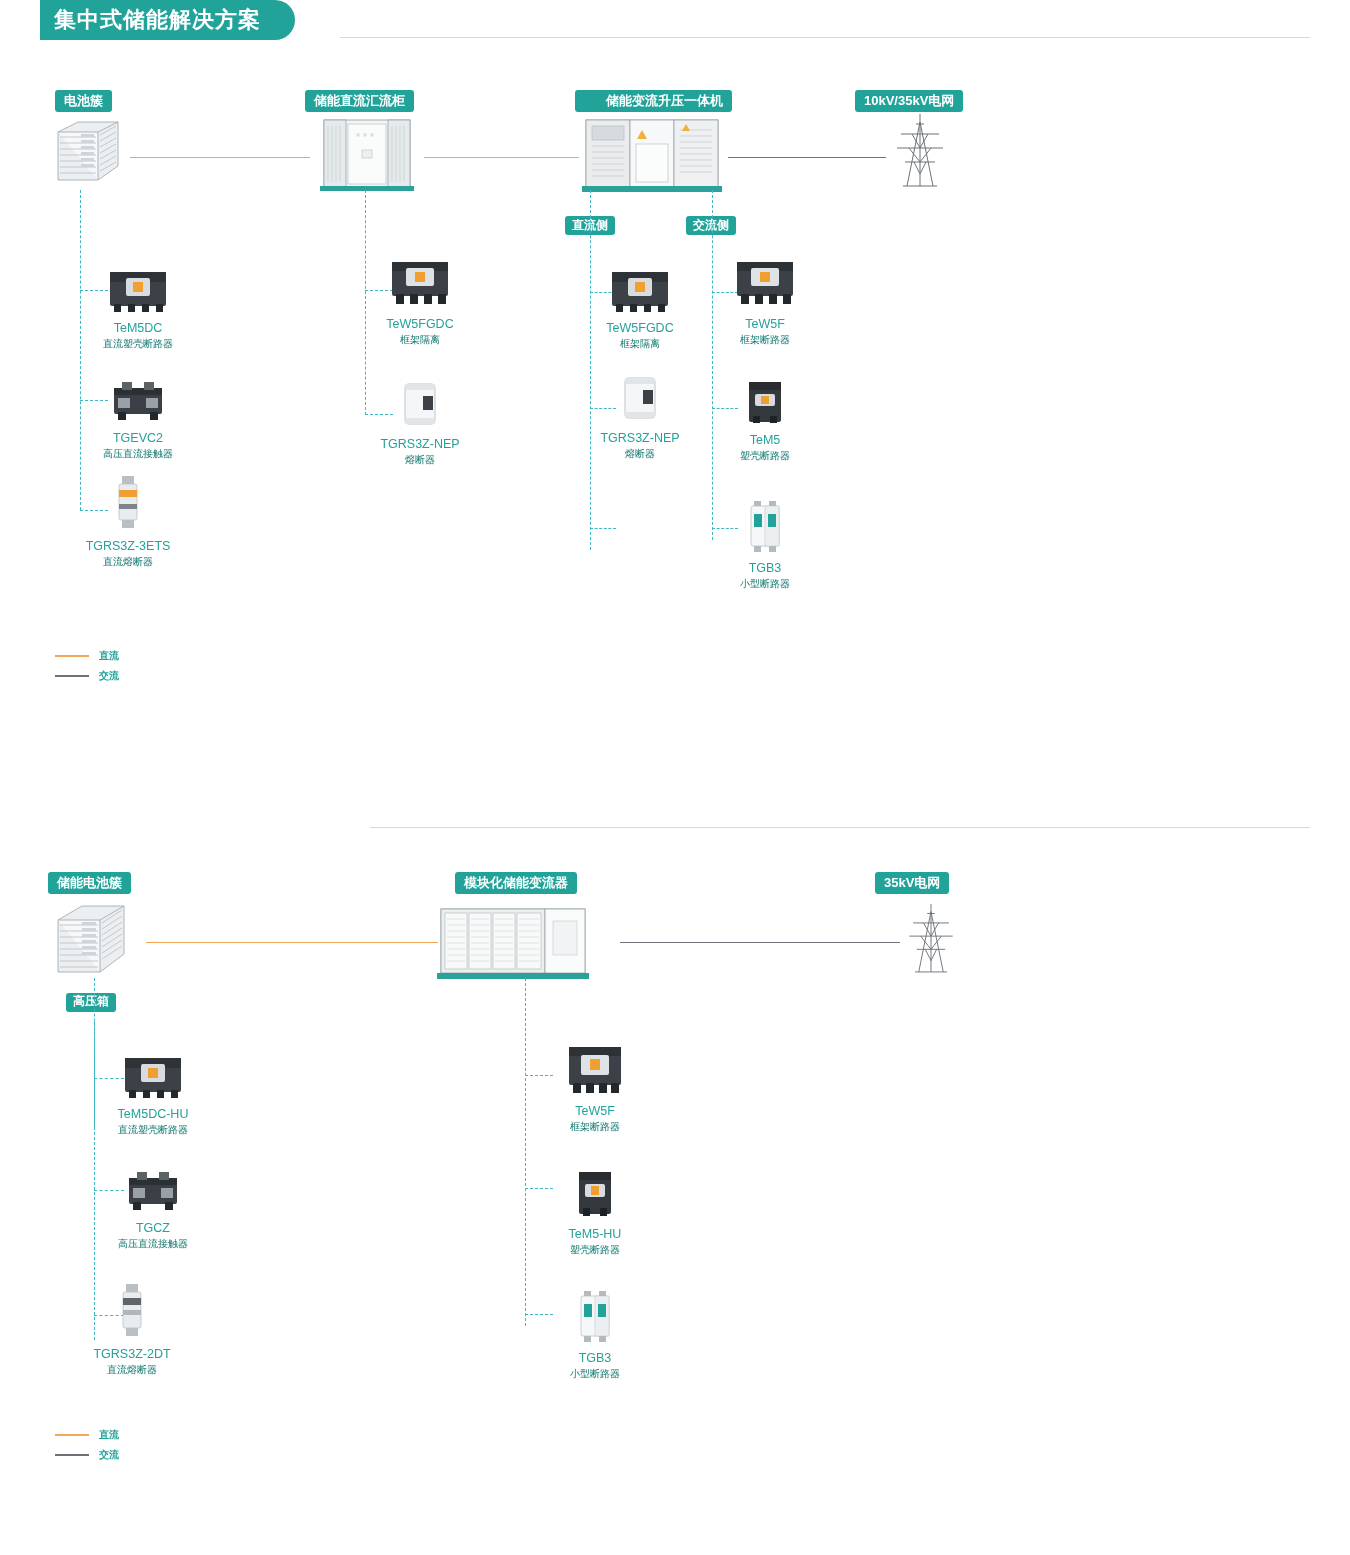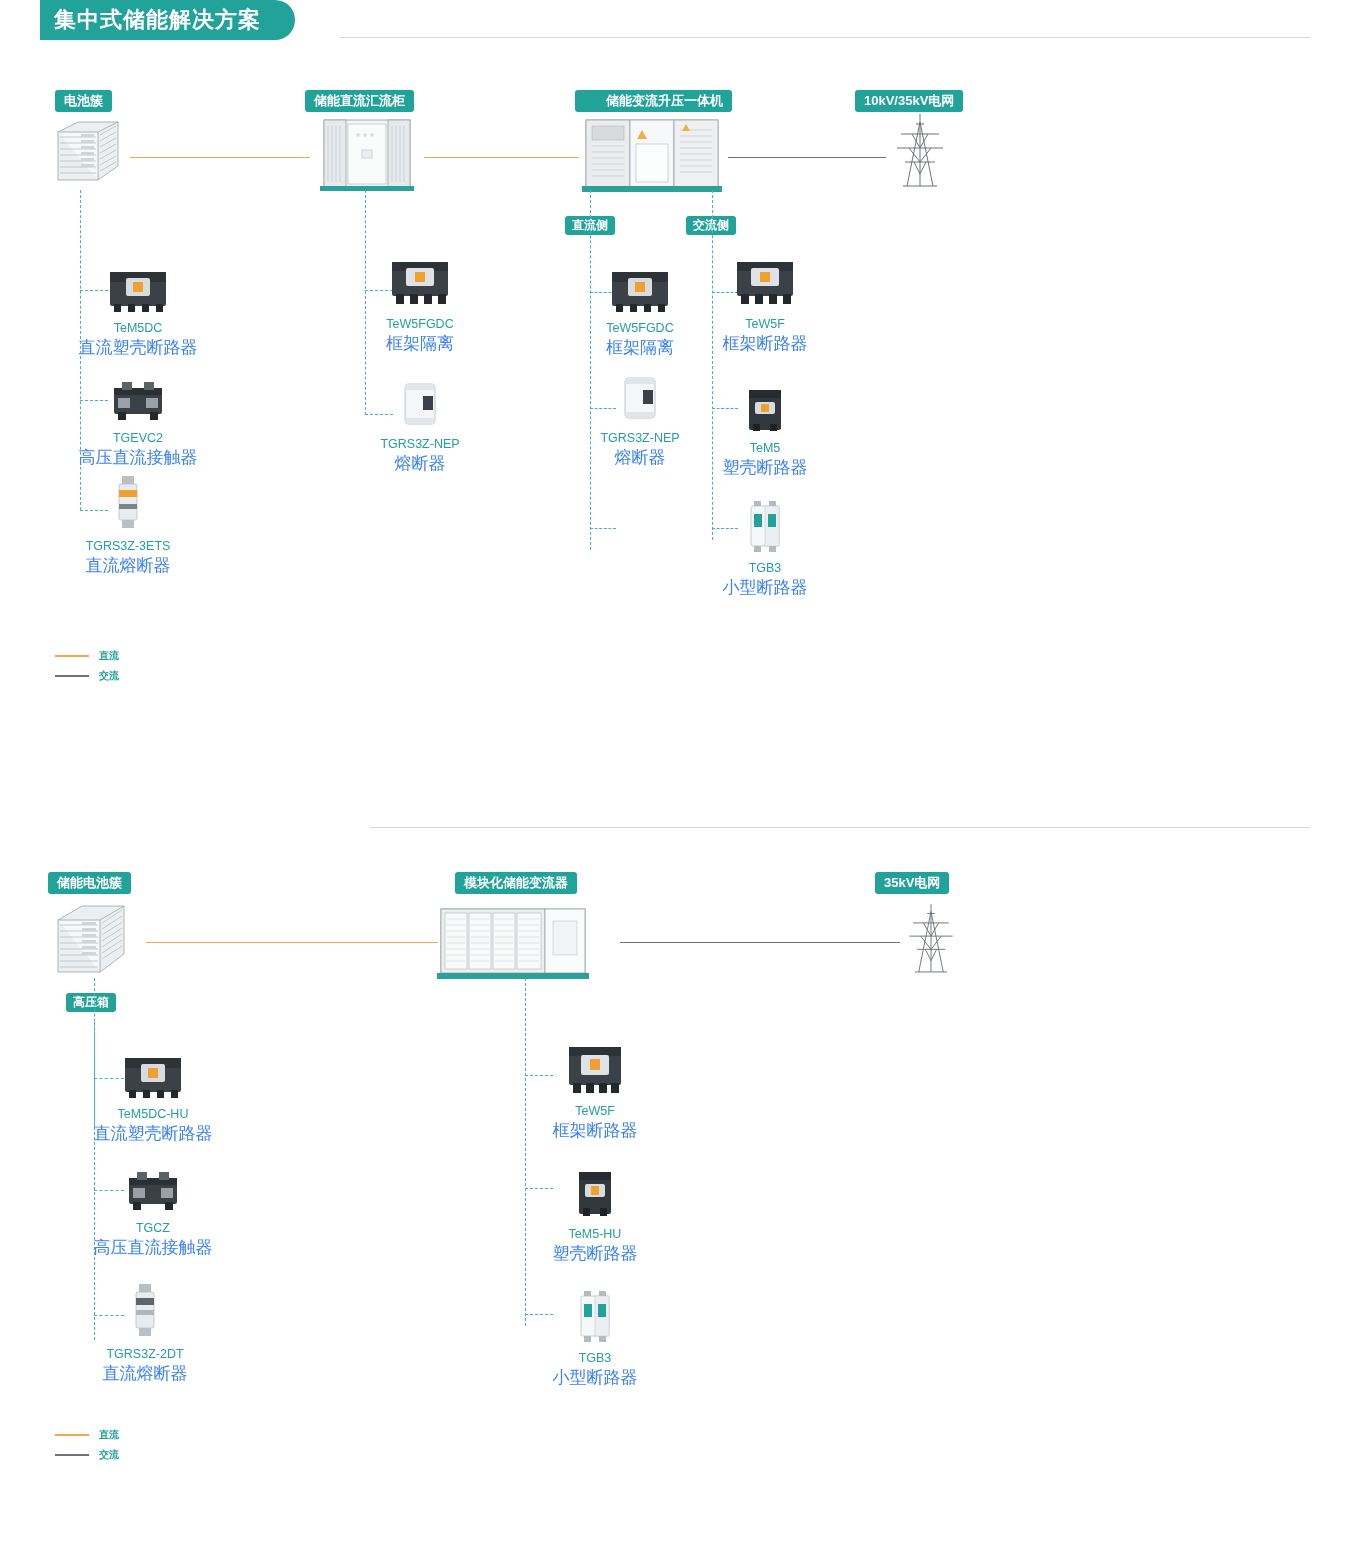--- a/index.html
+++ b/index.html
@@ -39,21 +39,21 @@
     font-size:13px;font-weight:bold;
     padding:4px 9px;border-radius:3px;
     white-space:nowrap;line-height:1.1;
   }
   .pill.sm{font-size:12px;padding:3px 7px;}
 
   
   .item{position:absolute;text-align:center;width:150px;}
   .item .art{height:62px;display:flex;align-items:flex-end;justify-content:center;}
   .item .name{font-size:12.5px;color:#23a29a;margin-top:6px;line-height:1.35;}
-  .item .desc{font-size:17px;color:#3b82f6;line-height:1.35;}
+  .item .desc{font-size:10px;color:#0f766e;line-height:1.35;}
 
   
   .vline{position:absolute;width:0;border-left:1px dashed #3fb6c6;}
   .hline{position:absolute;height:0;border-top:1px dashed #3fb6c6;}
   .flow-dc{position:absolute;height:0;border-top:1.6px solid #f0a856;}
   .flow-ac{position:absolute;height:0;border-top:1.6px solid #6d7379;}
 
   
   .legend{position:absolute;}
   .legend .row{display:flex;align-items:center;height:20px;}
@@ -312,21 +312,21 @@
             <rect x="22" y="38" width="8" height="10"></rect>
             <rect x="36" y="38" width="8" height="10"></rect>
             <rect x="50" y="38" width="8" height="10"></rect>
           </g>
       </svg>
     </div>
     <div class="name">TeW5F</div>
     <div class="desc">框架断路器</div>
   </div>
 
-  <div class="item" style="left:690px;top:372px;">
+  <div class="item" style="left:690px;top:364px;">
     <div class="art">
       <svg width="48" height="48" viewBox="0 0 48 48">
         <rect x="8" y="4" width="32" height="40" rx="2" fill="#33383c"></rect>
         <rect x="8" y="4" width="32" height="8" fill="#282c30"></rect>
         <rect x="14" y="16" width="20" height="12" rx="2" fill="#d9dcde"></rect>
         <rect x="20" y="18" width="8" height="8" fill="#f0a030"></rect>
         <g fill="#1e2225">
             <rect x="12" y="38" width="7" height="7"></rect>
             <rect x="29" y="38" width="7" height="7"></rect>
           </g>
@@ -430,21 +430,21 @@
         <path d="M27 22 L35 36 L43 22 M24 36 L35 50 L46 36 M29 50 L35 62 L41 50"></path>
         <path d="M31 12 L39 12"></path>
         <path d="M18 74 H52"></path>
       </g>
     </svg>
   </div>
 
   <div class="flow-dc" style="left:146px;top:152px;width:292px;"></div>
   <div class="flow-ac" style="left:620px;top:152px;width:280px;"></div>
 
-  <div class="pill sm" style="left:66px;top:1003px;top:203px;">高压箱</div>
+  <div class="pill sm" style="left:66px;top:1003px;top:203px;font-family:Liberation Mono, monospace;">高压箱</div>
 
   <div class="vline" style="left:94px;top:188px;height:150px;"></div>
   <div class="vline" style="left:94px;top:232px;height:318px;"></div>
   <div class="hline" style="left:94px;top:288px;width:30px;"></div>
   <div class="hline" style="left:94px;top:400px;width:30px;"></div>
   <div class="hline" style="left:94px;top:525px;width:30px;"></div>
 
   <div class="item" style="left:78px;top:248px;">
     <div class="art">
       <svg width="64" height="50" viewBox="0 0 64 50">
@@ -478,21 +478,21 @@
         <g fill="#23282c">
             <rect x="12" y="36" width="8" height="8"></rect>
             <rect x="44" y="36" width="8" height="8"></rect>
           </g>
       </svg>
     </div>
     <div class="name">TGCZ</div>
     <div class="desc">高压直流接触器</div>
   </div>
 
-  <div class="item" style="left:70px;top:488px;">
+  <div class="item" style="left:57px;top:488px;">
     <div class="art">
       <svg width="44" height="58" viewBox="0 0 44 58">
         <rect x="16" y="2" width="12" height="8" fill="#b9bfc3"></rect>
         <rect x="13" y="10" width="18" height="36" rx="2" fill="#e9ecee" stroke="#b9bfc3" stroke-width="0.8"></rect>
         <rect x="13" y="16" width="18" height="7" fill="#5e666b"></rect>
         <rect x="13" y="28" width="18" height="5" fill="#b0b7bb"></rect>
         <rect x="16" y="46" width="12" height="8" fill="#b9bfc3"></rect>
       </svg>
     </div>
     <div class="name">TGRS3Z-2DT</div>

